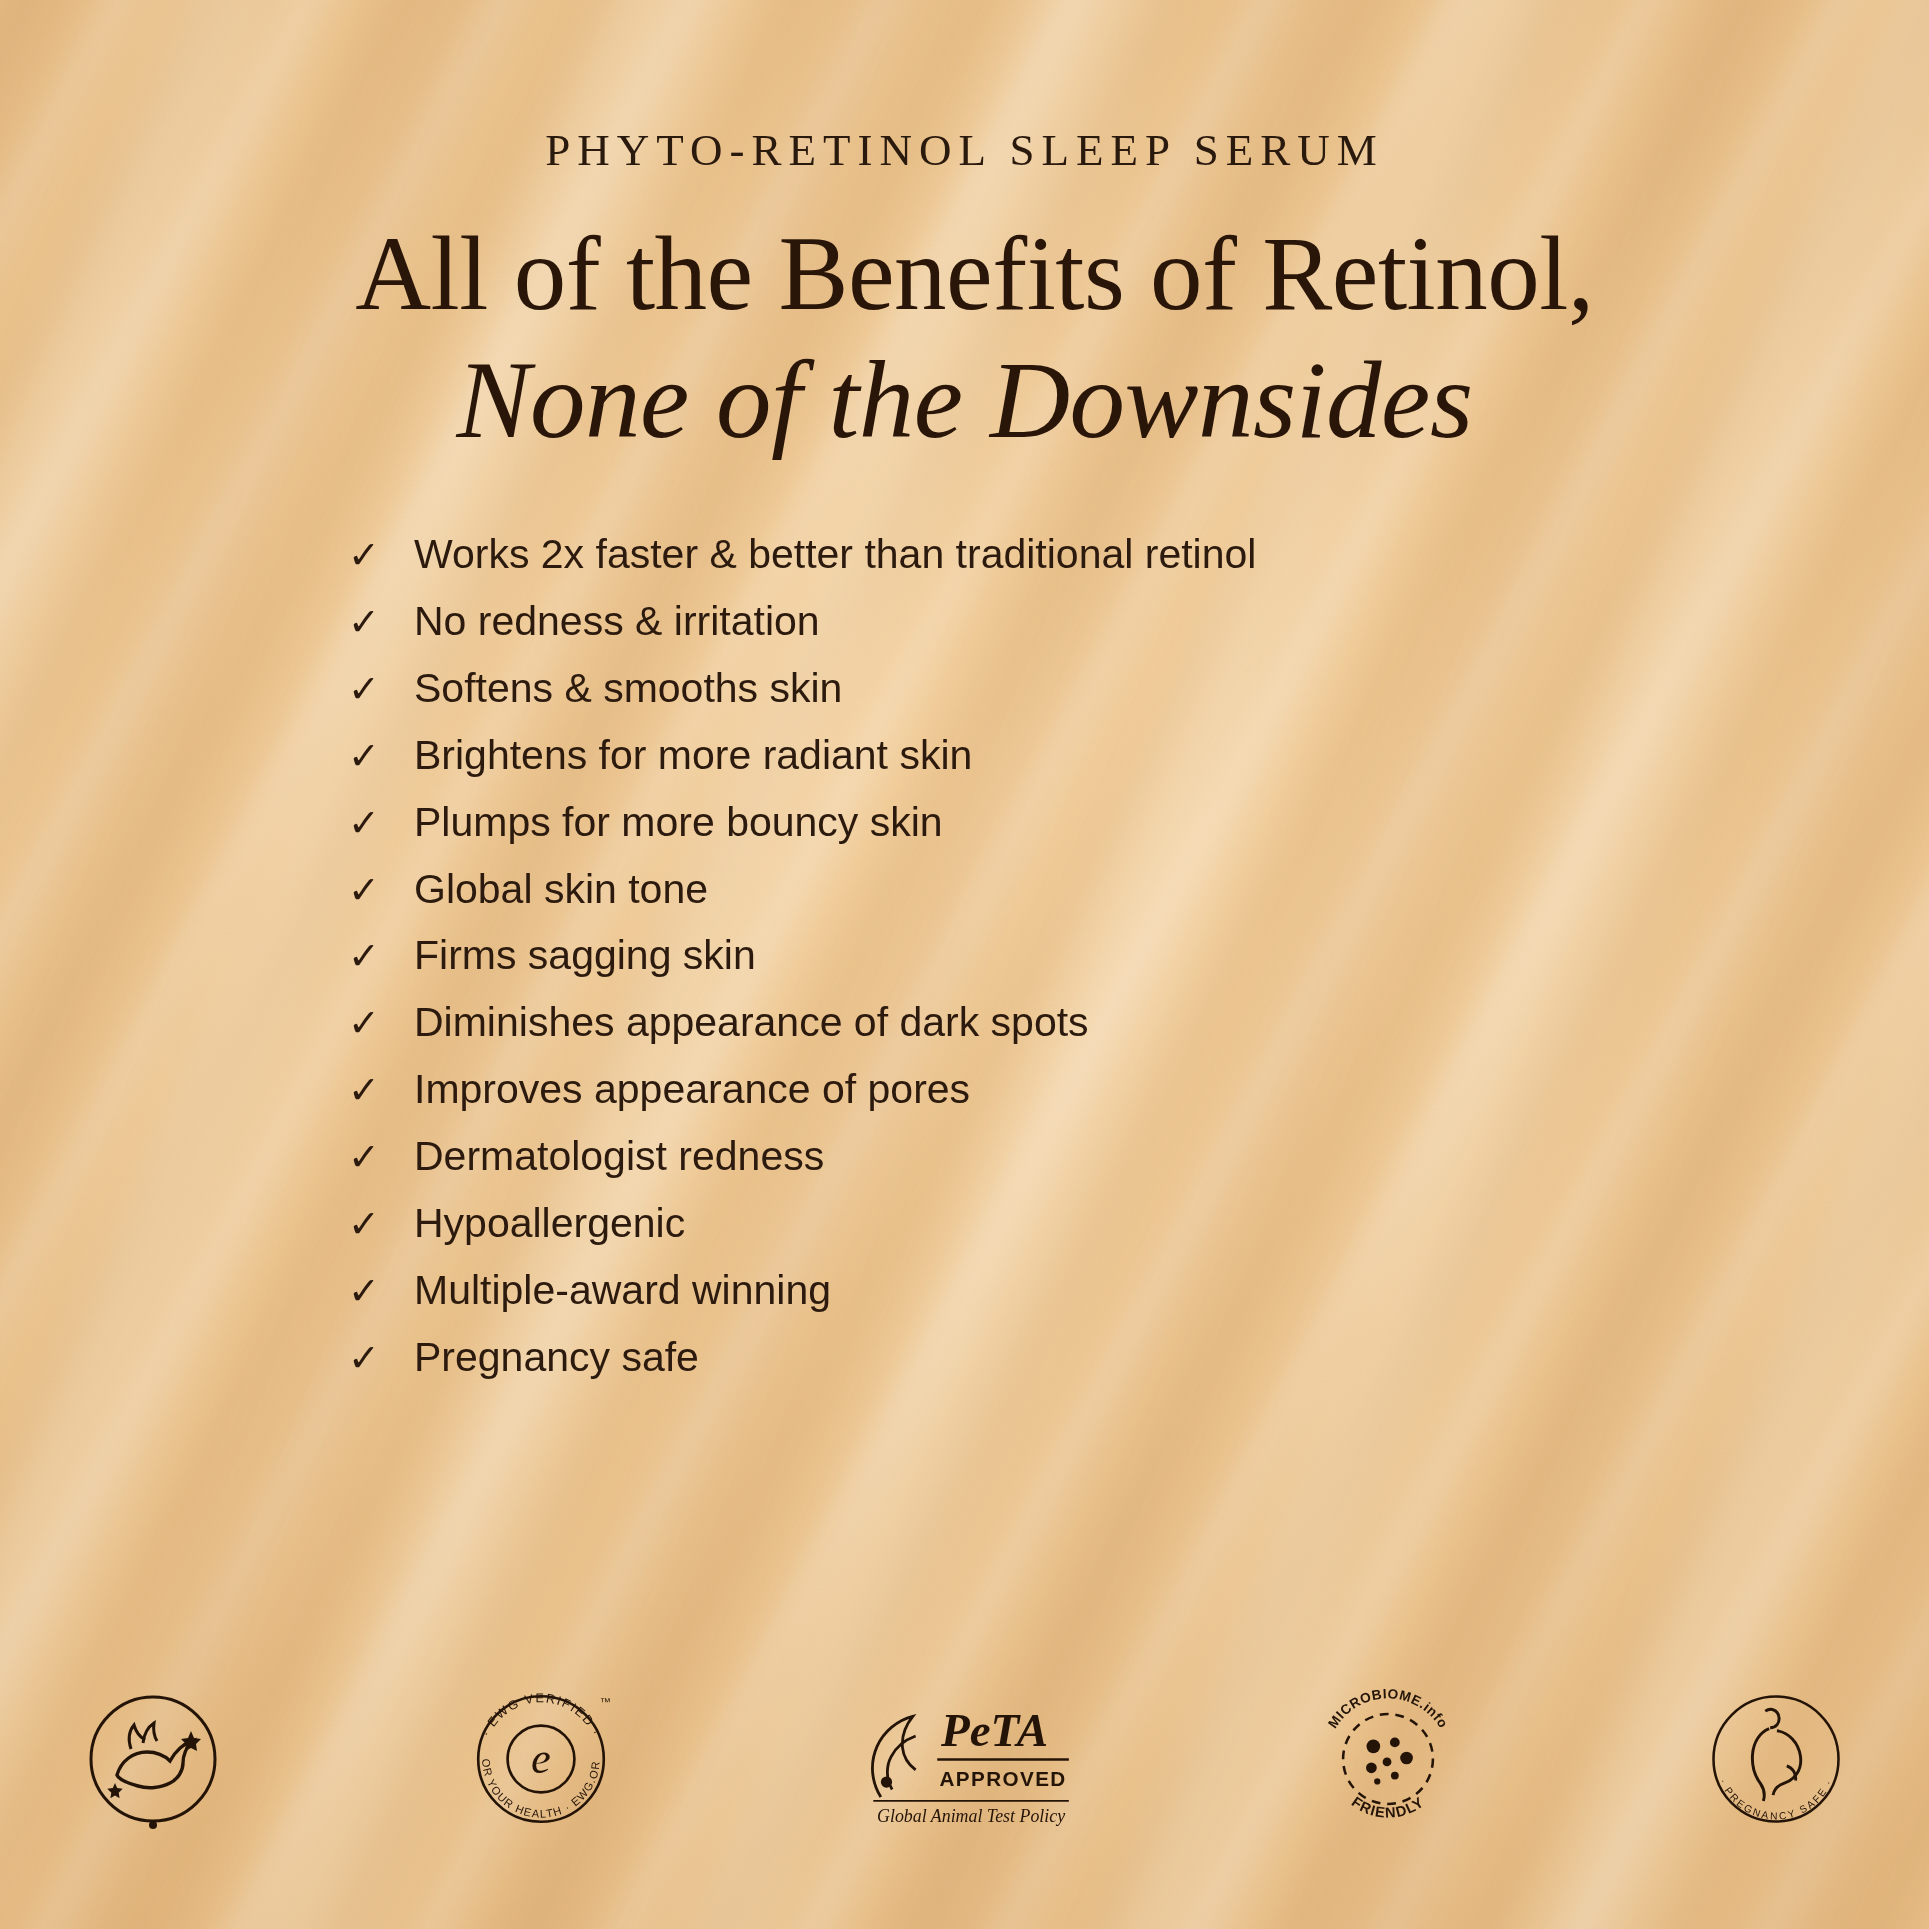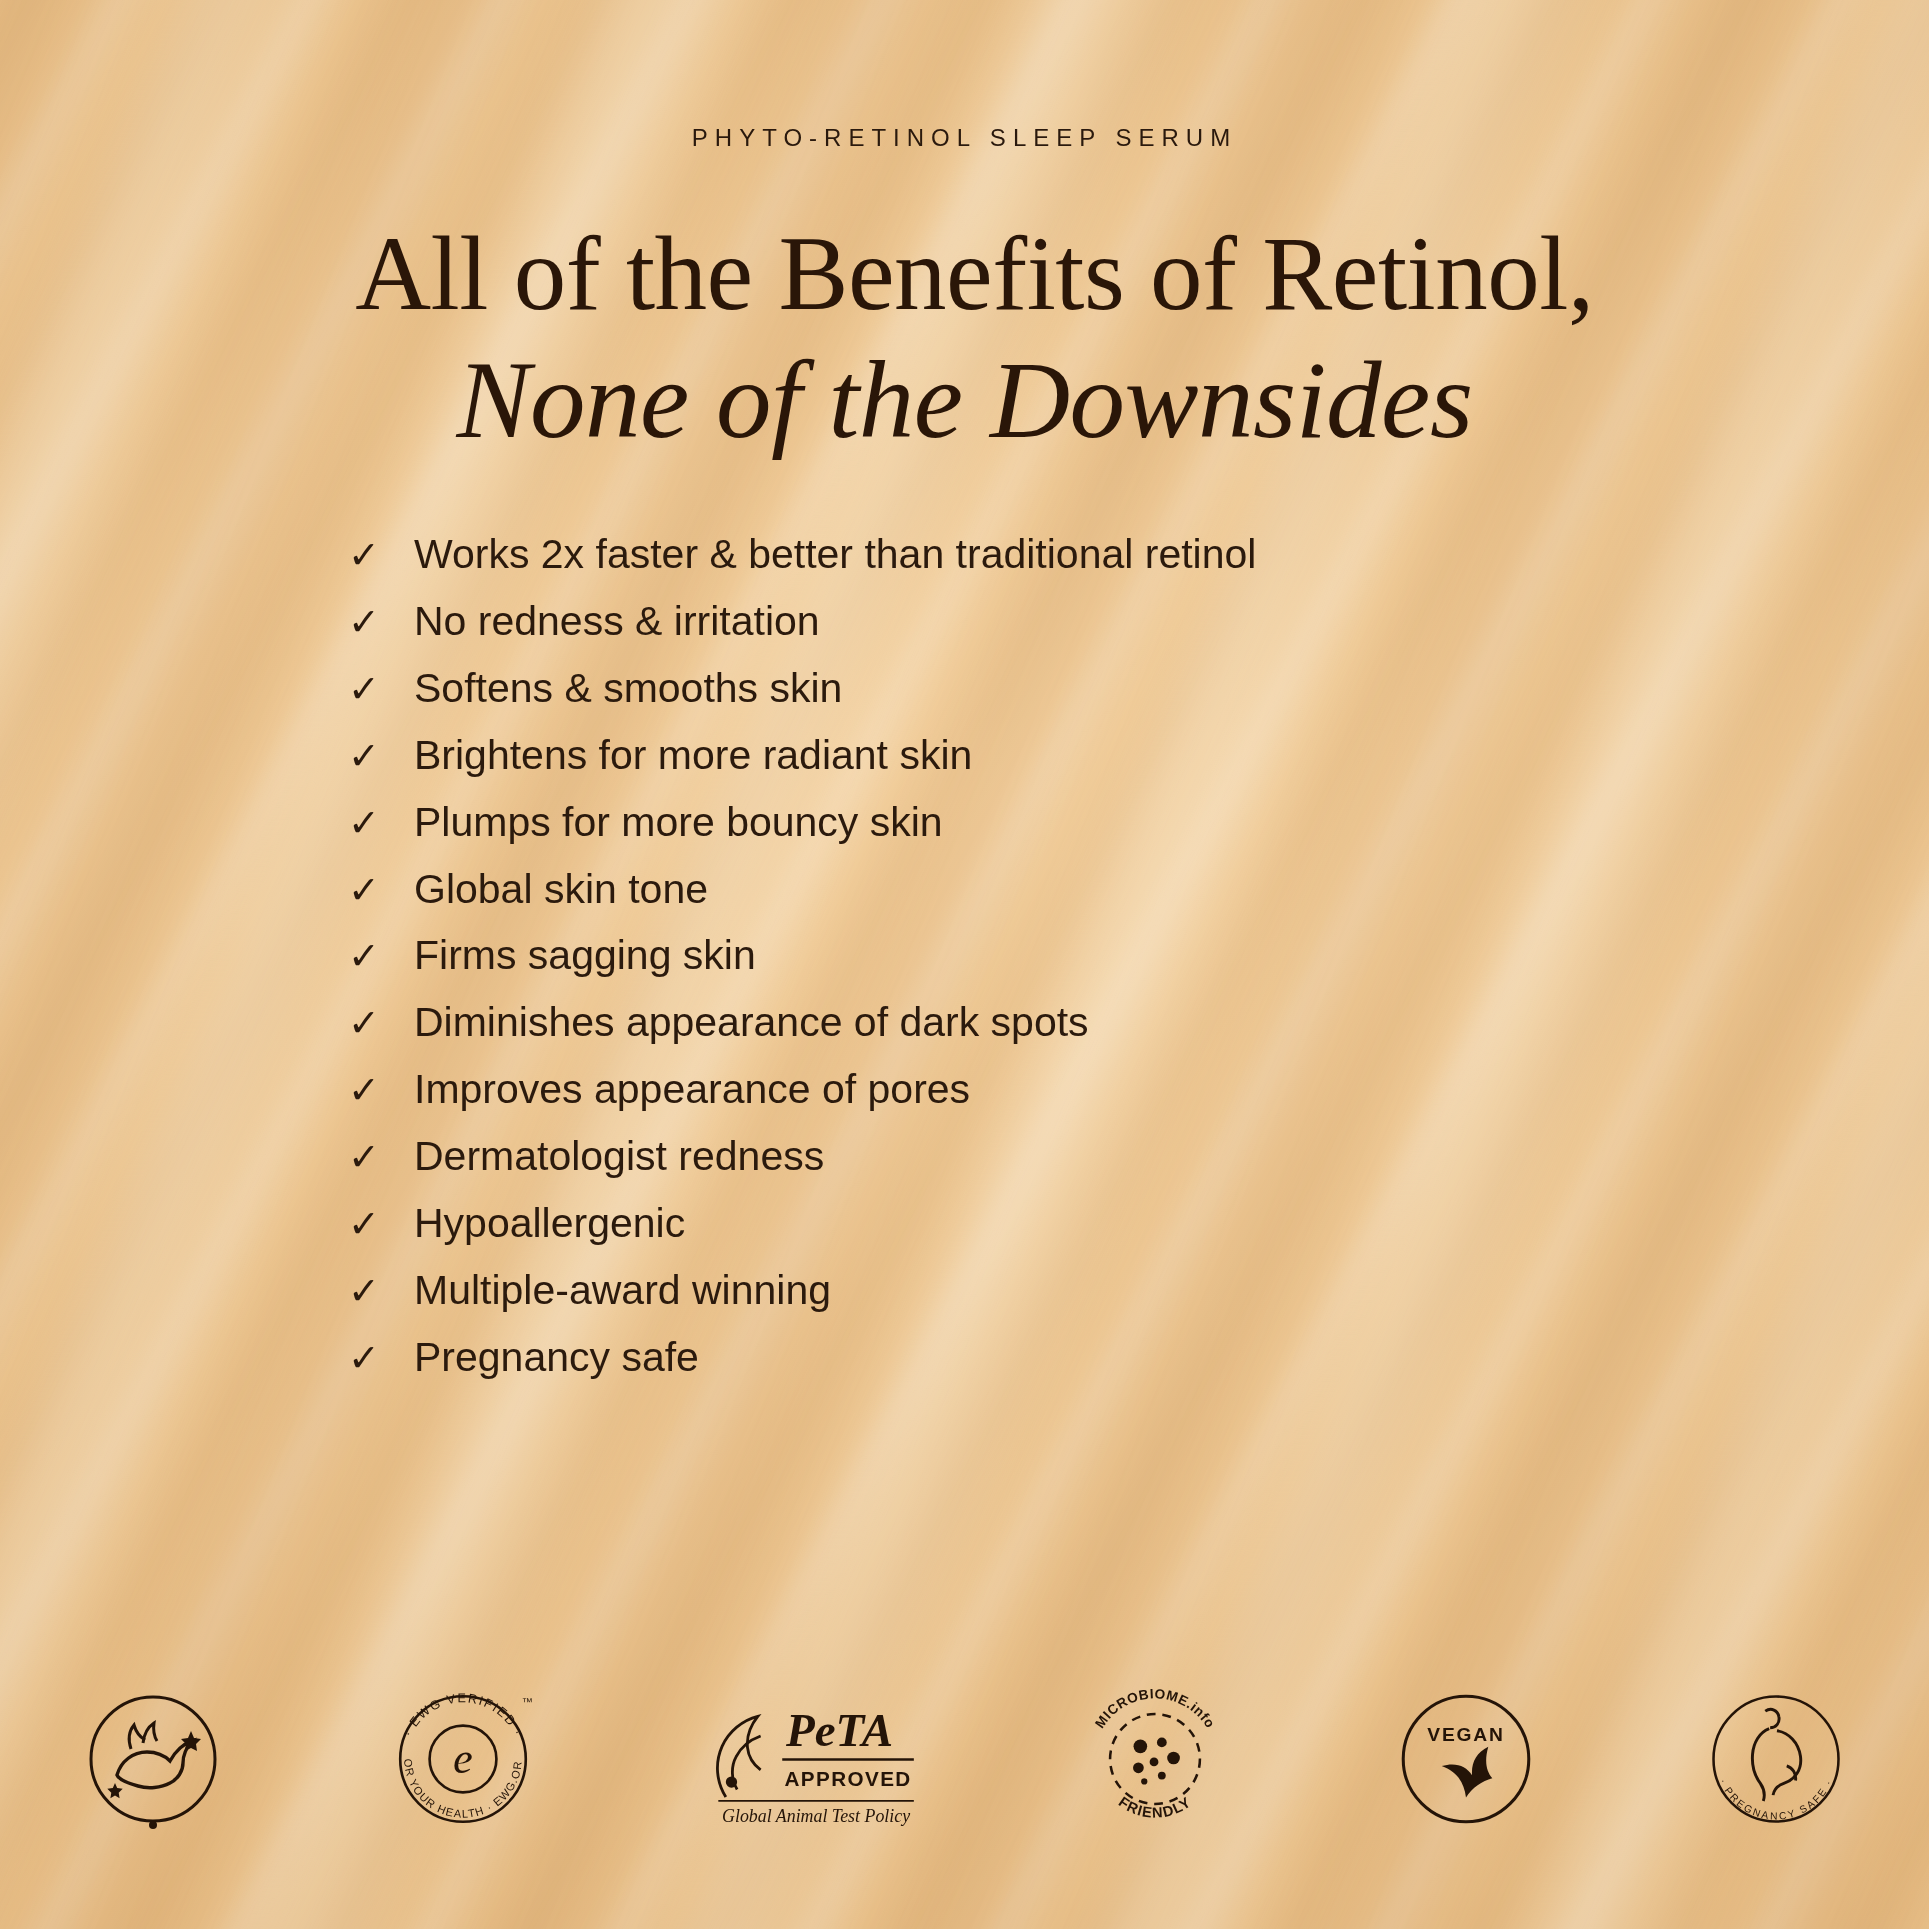--- a/index.html
+++ b/index.html
@@ -89,22 +89,22 @@
     height: 100%;
     color: #25160c;
   }
 
   .eyebrow {
     position: absolute;
     top: 124px;
     left: 0;
     right: 0;
     text-align: center;
-    font-family: Liberation Sans, sans-serif;
-    font-size: 24px;
+    font-family: Liberation Serif, serif;
+    font-size: 45px;
     letter-spacing: 7px;
     font-weight: 400;
     color: #2a190d;
   }
 
   .headline {
     position: absolute;
     top: 215px;
     left: 0;
     right: 0;
@@ -318,29 +318,20 @@
             <circle cx="92" cy="68" r="5"></circle>
             <circle cx="104" cy="84" r="6.5"></circle>
             <circle cx="84" cy="88" r="4.5"></circle>
             <circle cx="68" cy="94" r="5.5"></circle>
             <circle cx="92" cy="102" r="4"></circle>
             <circle cx="74" cy="108" r="3.2"></circle>
           </g>
         </svg>
       </div>
 
-      <div class="badge">
-        <svg viewBox="0 0 160 160" width="162" height="162" aria-hidden="true">
-          <circle cx="80" cy="80" r="62" fill="none" stroke="#241408" stroke-width="3"></circle>
-          <text x="80" y="62" text-anchor="middle" font-family="Liberation Sans, sans-serif" font-weight="bold" font-size="19" letter-spacing="1.8" fill="#241408">VEGAN</text>
-          <g fill="#241408">
-            <path d="M80 118c-2-16-10-26-24-31 14-4 24 0 30 9-1-12 4-22 16-28-4 14-2 24 4 31-10 3-20 9-26 19z"></path>
-          </g>
-        </svg>
-      </div>
 
       <div class="badge">
         <svg viewBox="0 0 170 170" width="166" height="166" aria-hidden="true">
           <defs>
             <path id="pgBot" d="M85,85 m-62,0 a62,62 0 1,0 124,0" fill="none"></path>
           </defs>
           <circle cx="85" cy="85" r="64" fill="none" stroke="#241408" stroke-width="2.6"></circle>
           <g fill="none" stroke="#241408" stroke-width="3">
             <path d="M74 36c6-4 13-1 14 6 1 6-3 11-9 11"></path>
             <path d="M78 54c-10 4-16 14-17 26-1 12 2 22 8 30 4 6 5 12 3 18"></path>

